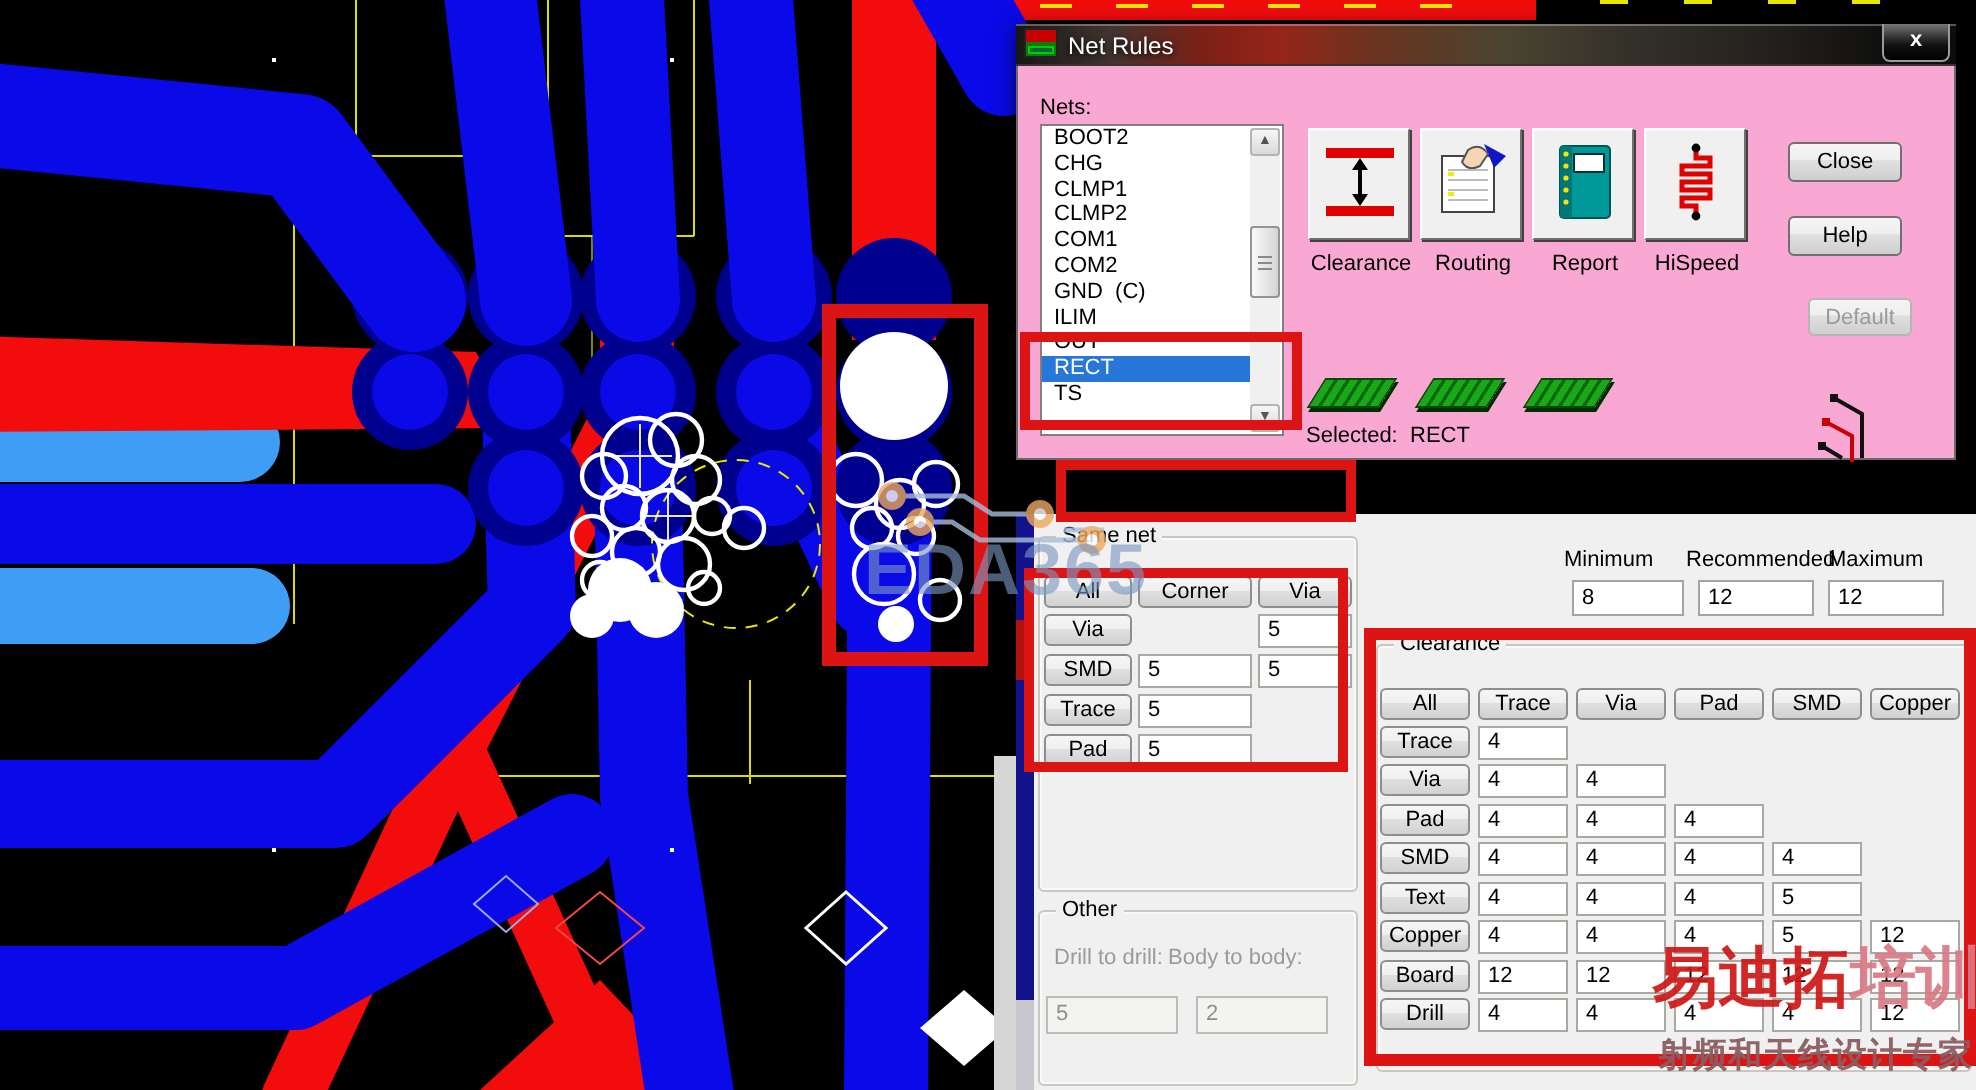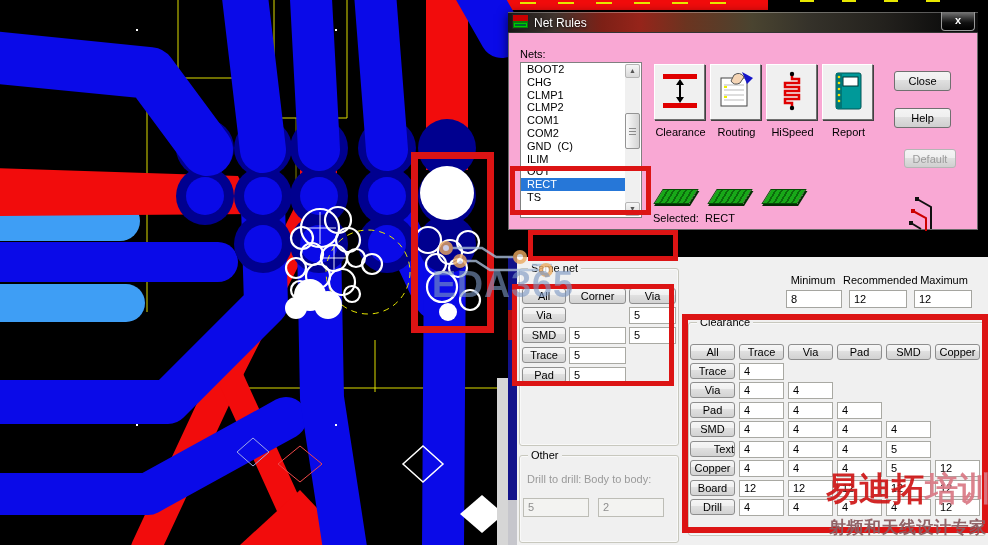--- a/index.html
+++ b/index.html
@@ -75,21 +75,21 @@
   .btn7{background:linear-gradient(#F6F6F6,#EFEFEF 45%,#E0E0E0 46%,#D2D2D2);border:1px solid #8E8E8E;
       border-radius:3px;height:16px;line-height:14px;text-align:center;}
   .cell{background:#fff;border:1px solid #A9A9A3;height:17px;line-height:15px;padding-left:4px;}
   .mspacer{height:17px;}
   .mrow{display:flex;gap:4px;align-items:flex-start;}
   #samenet-matrix{position:absolute;left:522px;top:288px;z-index:11;}
   #samenet-matrix .mrow{gap:3px;margin-bottom:3px;}
   #clearance-matrix{position:absolute;left:690px;top:344px;z-index:11;}
   #clearance-matrix .mrow{margin-bottom:2.5px;}
 
-  .flabel{position:absolute;text-align:center;}
+  .flabel{position:absolute;}
   .winput{position:absolute;background:#fff;border:1px solid #A5A5A0;padding:1px 4px;line-height:14px;}
   .dinput{position:absolute;background:#F3F3F1;border:1px solid #BDBDB6;color:#8E8E8E;padding:1px 4px;line-height:14px;}
   .dlabel{position:absolute;color:#9a9a9a;}
 
   
   #wm-eda{position:absolute;left:432px;top:264px;z-index:60;font-size:36px;font-weight:bold;
       letter-spacing:1px;color:rgba(123,150,193,.62);pointer-events:none;}
   #wm-logo{position:absolute;left:436px;top:234px;z-index:60;pointer-events:none;opacity:.8;}
   #wm-brand{position:absolute;left:826px;top:470px;width:162px;z-index:70;font-size:33px;font-weight:900;
       line-height:1.15;white-space:nowrap;pointer-events:none;font-family:"DejaVu Sans",sans-serif;}
@@ -294,43 +294,43 @@
                   <rect x="8" y="27" width="3" height="2" fill="#ee0"></rect>
                   <polygon points="26,3 37,9 31,15" fill="#1515C8"></polygon>
                   <path d="M18,6 q6,-4 10,2 l-4,6 q-6,3 -9,-2 z" fill="#F5D5B5" stroke="#555"></path>
                 </svg></span>
             </div>
             <div class="toollabel">Routing</div>
           </div>
           <div class="toolwrap">
             <div class="toolbtn">
               <span><svg width="40" height="44">
-                  <path d="M20,6 V10 H27 V14 H13 V18 H27 V22 H13 V26 H27 V30 H13 V34 H20 V38" stroke="#E00000" stroke-width="2.5" fill="none"></path>
-                  <circle cx="20" cy="5" r="2.2" fill="#000"></circle>
-                  <circle cx="20" cy="39" r="2.2" fill="#000"></circle>
-                </svg></span>
-            </div>
-            <div class="toollabel">HiSpeed</div>
-          </div>
-          <div class="toolwrap">
-            <div class="toolbtn">
-              <span><svg width="40" height="44">
                   <rect x="8" y="4" width="25" height="36" rx="2" fill="#009999" stroke="#005555"></rect>
                   <rect x="8" y="4" width="6" height="36" fill="#007777"></rect>
                   <rect x="15" y="8" width="15" height="9" fill="#fff" stroke="#033"></rect>
                   <g fill="#FFE000">
                     <circle cx="11" cy="8" r="1.3"></circle>
                     <circle cx="11" cy="14" r="1.3"></circle>
                     <circle cx="11" cy="20" r="1.3"></circle>
                     <circle cx="11" cy="26" r="1.3"></circle>
                     <circle cx="11" cy="32" r="1.3"></circle>
                   </g>
                 </svg></span>
             </div>
             <div class="toollabel">Report</div>
+          </div>
+          <div class="toolwrap">
+            <div class="toolbtn">
+              <span><svg width="40" height="44">
+                  <path d="M20,6 V10 H27 V14 H13 V18 H27 V22 H13 V26 H27 V30 H13 V34 H20 V38" stroke="#E00000" stroke-width="2.5" fill="none"></path>
+                  <circle cx="20" cy="5" r="2.2" fill="#000"></circle>
+                  <circle cx="20" cy="39" r="2.2" fill="#000"></circle>
+                </svg></span>
+            </div>
+            <div class="toollabel">HiSpeed</div>
           </div>
         </div>
       <div class="chip" style="left:149px;top:156px;"></div>
       <div class="chip" style="left:203px;top:156px;"></div>
       <div class="chip" style="left:257px;top:156px;"></div>
       <span style="position:absolute;left:144px;top:179px;">Selected:</span>
       <span style="position:absolute;left:196px;top:179px;">RECT</span>
       <div class="w7btn" style="left:385px;top:38px;width:57px;height:20px;">Close</div>
       <div class="w7btn" style="left:385px;top:75px;width:57px;height:20px;">Help</div>
       <div class="w7btn dis" style="left:395px;top:116px;width:52px;height:19px;">Default</div>
@@ -425,21 +425,21 @@
         <div class="cell" style="width: 45px;">4</div>
       </div>
       <div class="mrow">
         <div class="btn7" style="width: 45px;">SMD</div>
         <div class="cell" style="width: 45px;">4</div>
         <div class="cell" style="width: 45px;">4</div>
         <div class="cell" style="width: 45px;">4</div>
         <div class="cell" style="width: 45px;">4</div>
       </div>
       <div class="mrow">
-        <div class="btn7" style="width: 45px; text-align: right;">Text</div>
+        <div class="btn7" style="width: 45px;">Text</div>
         <div class="cell" style="width: 45px;">4</div>
         <div class="cell" style="width: 45px;">4</div>
         <div class="cell" style="width: 45px;">4</div>
         <div class="cell" style="width: 45px;">5</div>
       </div>
       <div class="mrow">
         <div class="btn7" style="width: 45px;">Copper</div>
         <div class="cell" style="width: 45px;">4</div>
         <div class="cell" style="width: 45px;">4</div>
         <div class="cell" style="width: 45px;">4</div>

